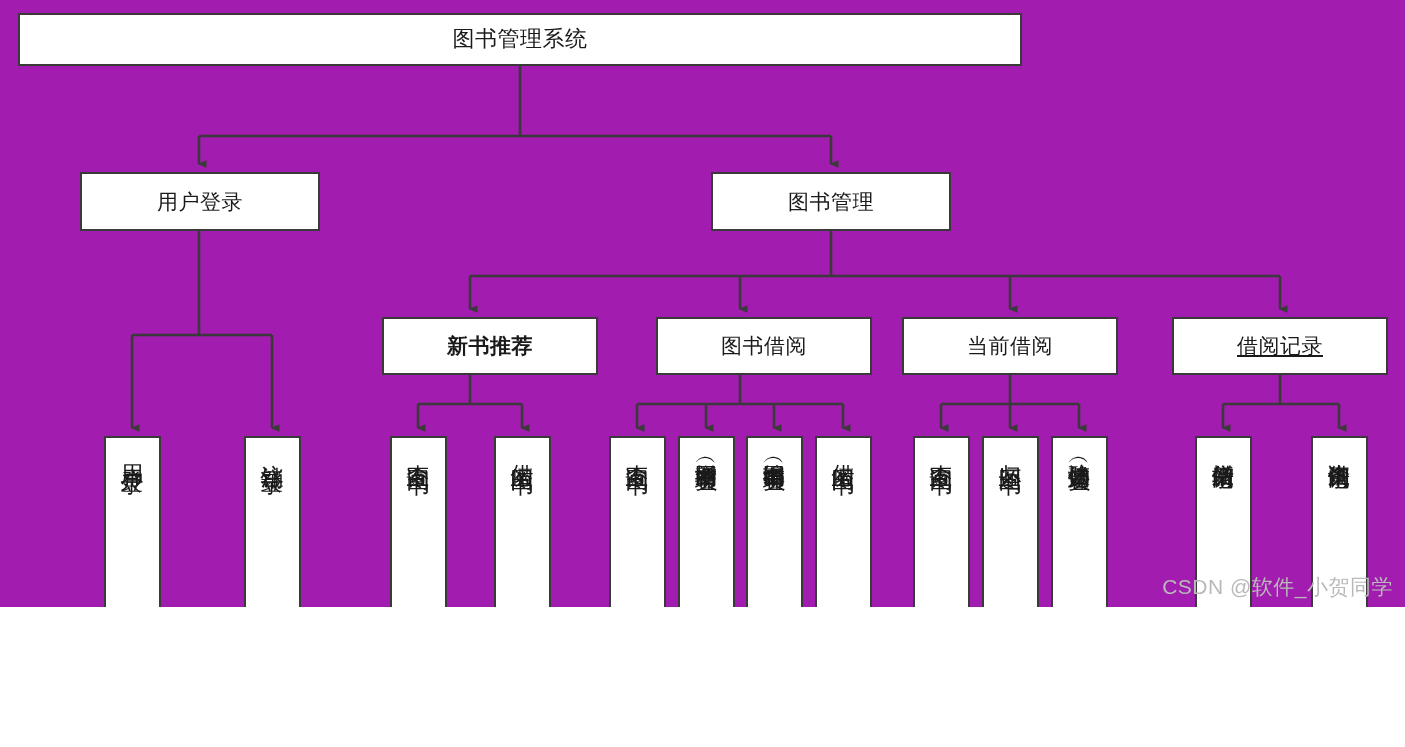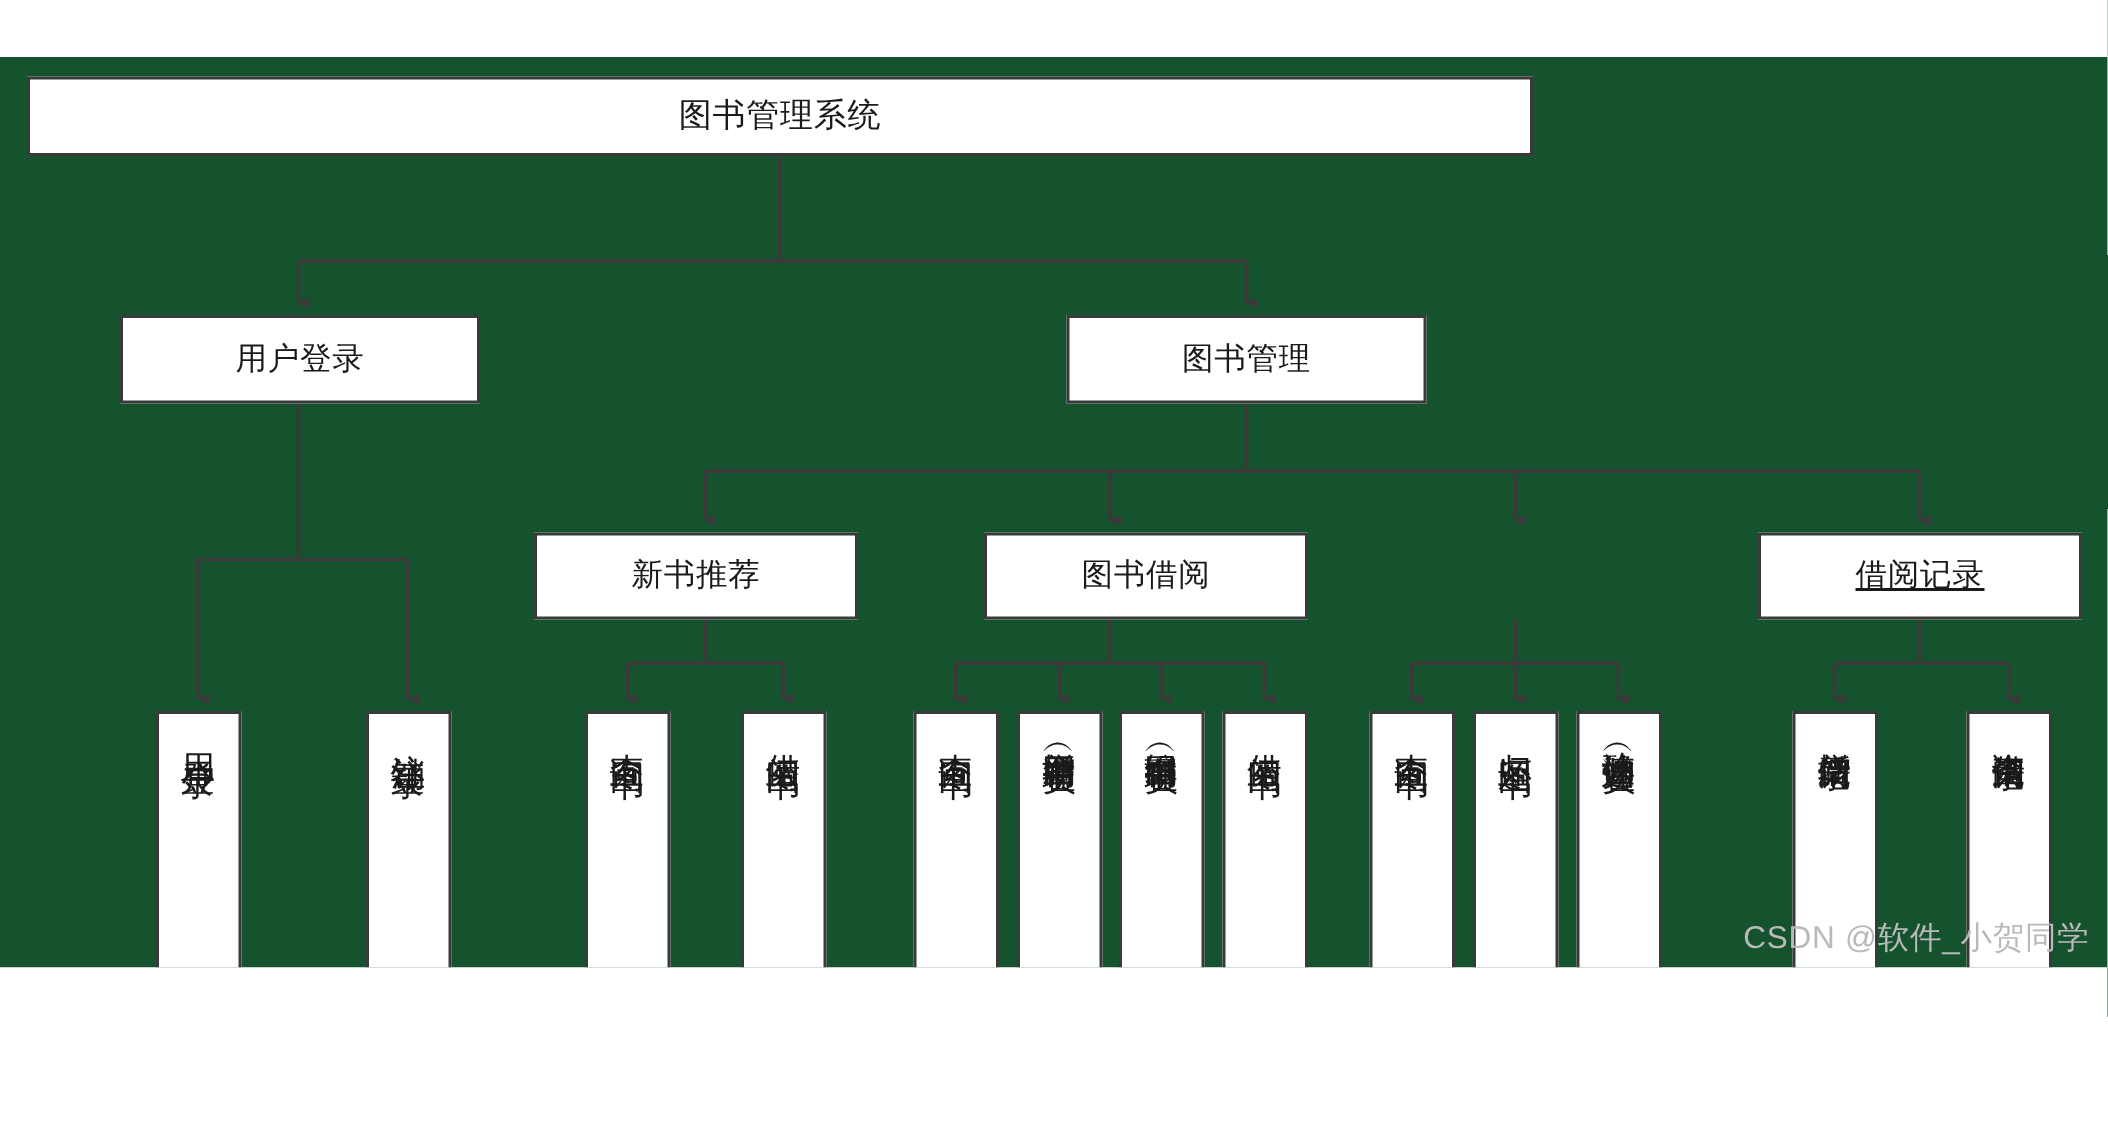--- a/index.html
+++ b/index.html
@@ -7,23 +7,22 @@
     padding: 0;
     background: #ffffff;
   }
   body {
     font-family: "Liberation Sans", "DejaVu Sans", sans-serif;
   }
   #canvas {
     position: relative;
     width: 1405px;
     height: 607px;
-    background: #14532d;
+    background: #a21caf;
     overflow: hidden;
-    margin-top: 38px;
   }
   svg#wires {
     position: absolute;
     left: 0;
     top: 0;
     width: 1405px;
     height: 747px;
     pointer-events: none;
   }
   .node {
@@ -141,28 +140,31 @@
   </div>
 
   <div class="node h" style="left:80px; top:172px; width:240px; height:59px;">
     <span class="node-label">用户登录</span>
   </div>
 
   <div class="node h" style="left:711px; top:172px; width:240px; height:59px;">
     <span class="node-label">图书管理</span>
   </div>
 
-  <div class="node h" style="left:356px; top:317px; width:216px; height:58px;">
+  <div class="node h" style="left:382px; top:317px; width:216px; height:58px;font-weight:bold;">
     <span class="node-label">新书推荐</span>
   </div>
 
   <div class="node h" style="left:656px; top:317px; width:216px; height:58px;">
     <span class="node-label">图书借阅</span>
   </div>
 
+  <div class="node h" style="left:902px; top:317px; width:216px; height:58px;">
+    <span class="node-label">当前借阅</span>
+  </div>
 
   <div class="node h" style="left:1172px; top:317px; width:216px; height:58px;text-decoration:underline;">
     <span class="node-label">借阅记录</span>
   </div>
 
   <div class="node v" style="left:104px; top:436px; width:57px; height:297px;">
     <span class="node-label">用户登录</span>
   </div>
 
   <div class="node v" style="left:244px; top:436px; width:57px; height:297px;">

